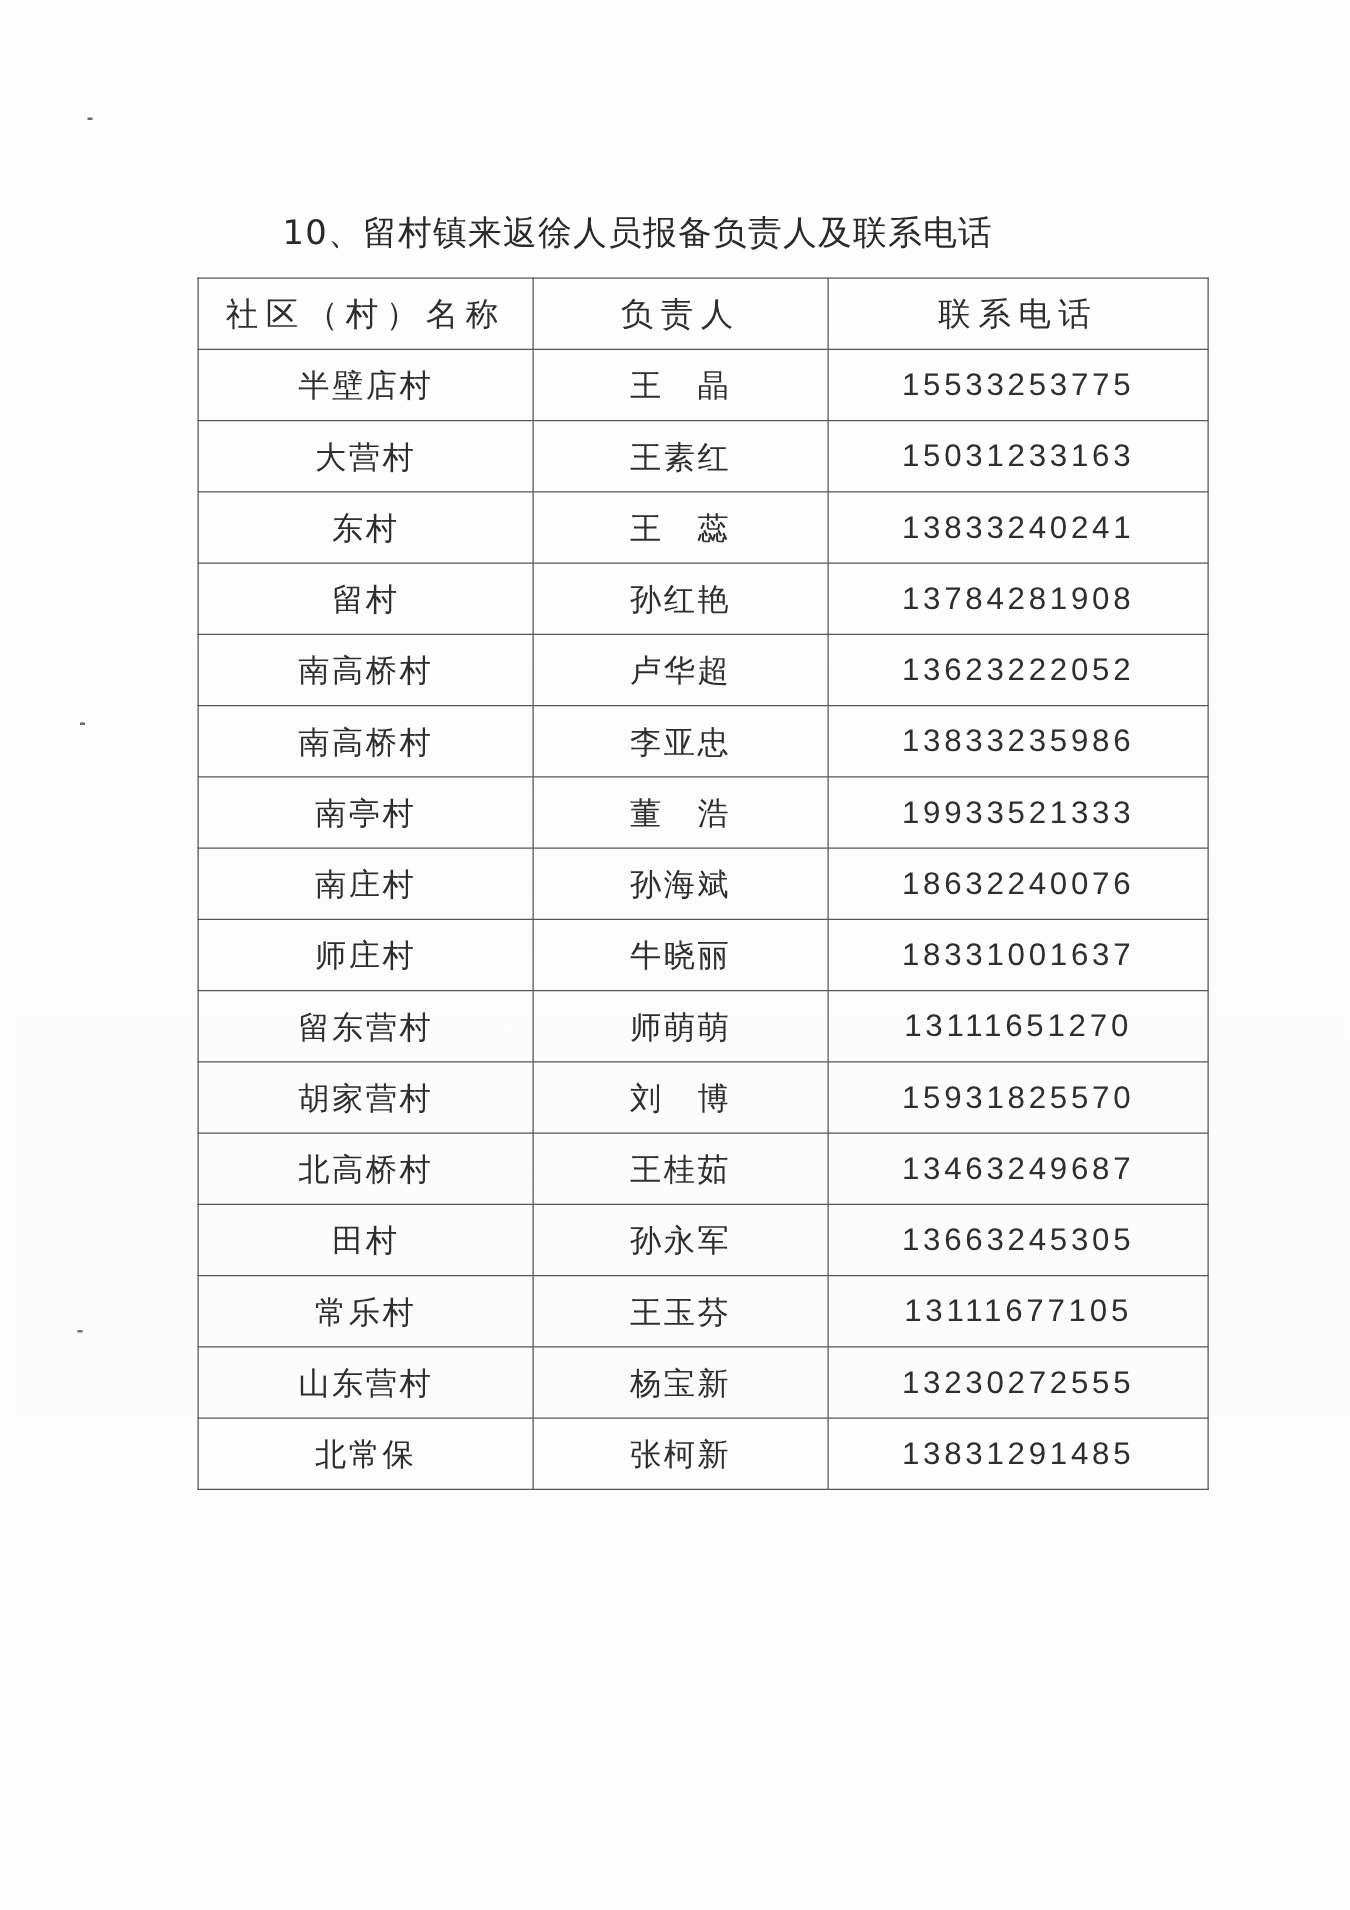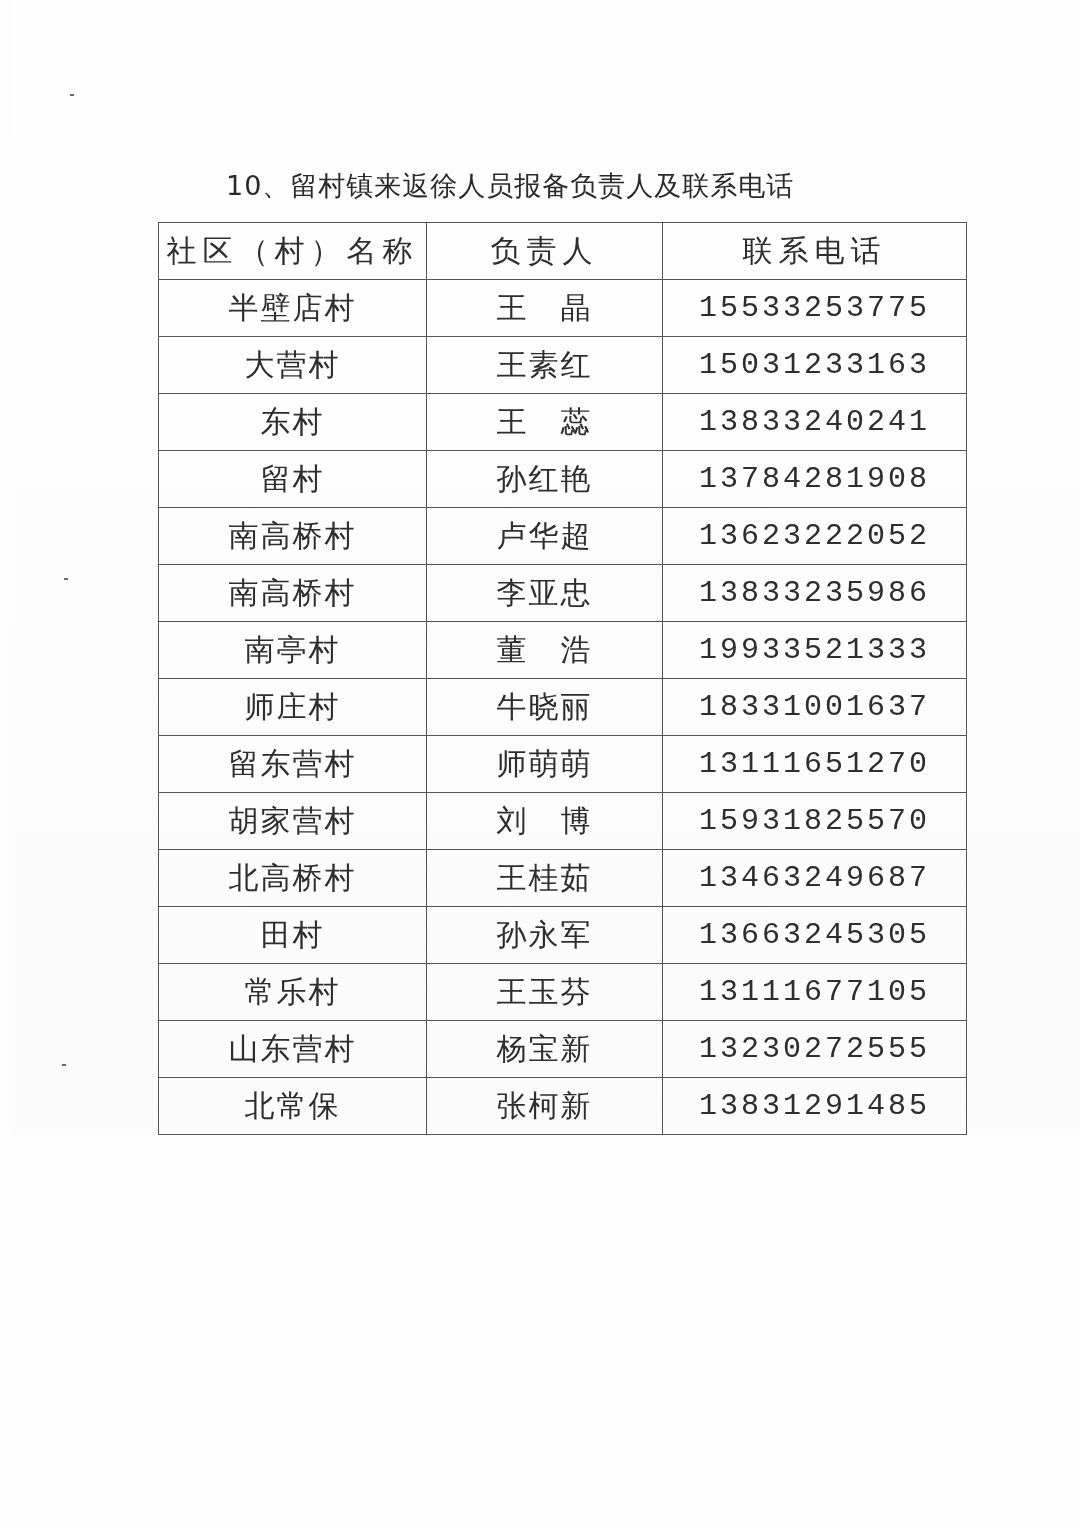--- a/index.html
+++ b/index.html
@@ -45,34 +45,34 @@
       border-collapse: collapse;
       table-layout: fixed;
     }
     table.contact-table td, table.contact-table th {
       border: 1.5px solid #555;
       text-align: center;
       vertical-align: middle;
       height: 56px;
       padding: 0;
       font-weight: normal;
-      font-size: 30px;
+      font-size: 25px;
       color: #2e2e2e;
     }
     table.contact-table th {
-      font-size: 30px;
+      font-size: 26px;
       letter-spacing: 6px;
       text-align: center;
     }
     col.c1 { width: 268px; }
     col.c2 { width: 236px; }
     col.c3 { width: 304px; }
     td.name, td.person { letter-spacing: 2px; }
     td.phone {
-      font-family: Liberation Mono, monospace;
+      font-family: Liberation Sans, sans-serif;
       font-size: 26px;
       letter-spacing: 3px;
     }
   </style>
 </head>
 <body>
 
 <div class="page">
   <div class="margin-mark" style="left:58px;top:94px;"></div>
   <div class="margin-mark" style="left:52px;top:578px;"></div>
@@ -123,20 +123,25 @@
           <td class="name">南高桥村</td>
           <td class="person">李亚忠</td>
           <td class="phone">13833235986</td>
         </tr>
         <tr>
           <td class="name">南亭村</td>
           <td class="person">董　浩</td>
           <td class="phone">19933521333</td>
         </tr>
         <tr>
+          <td class="name">南庄村</td>
+          <td class="person">孙海斌</td>
+          <td class="phone">18632240076</td>
+        </tr>
+        <tr>
           <td class="name">师庄村</td>
           <td class="person">牛晓丽</td>
           <td class="phone">18331001637</td>
         </tr>
         <tr>
           <td class="name">留东营村</td>
           <td class="person">师萌萌</td>
           <td class="phone">13111651270</td>
         </tr>
         <tr>

